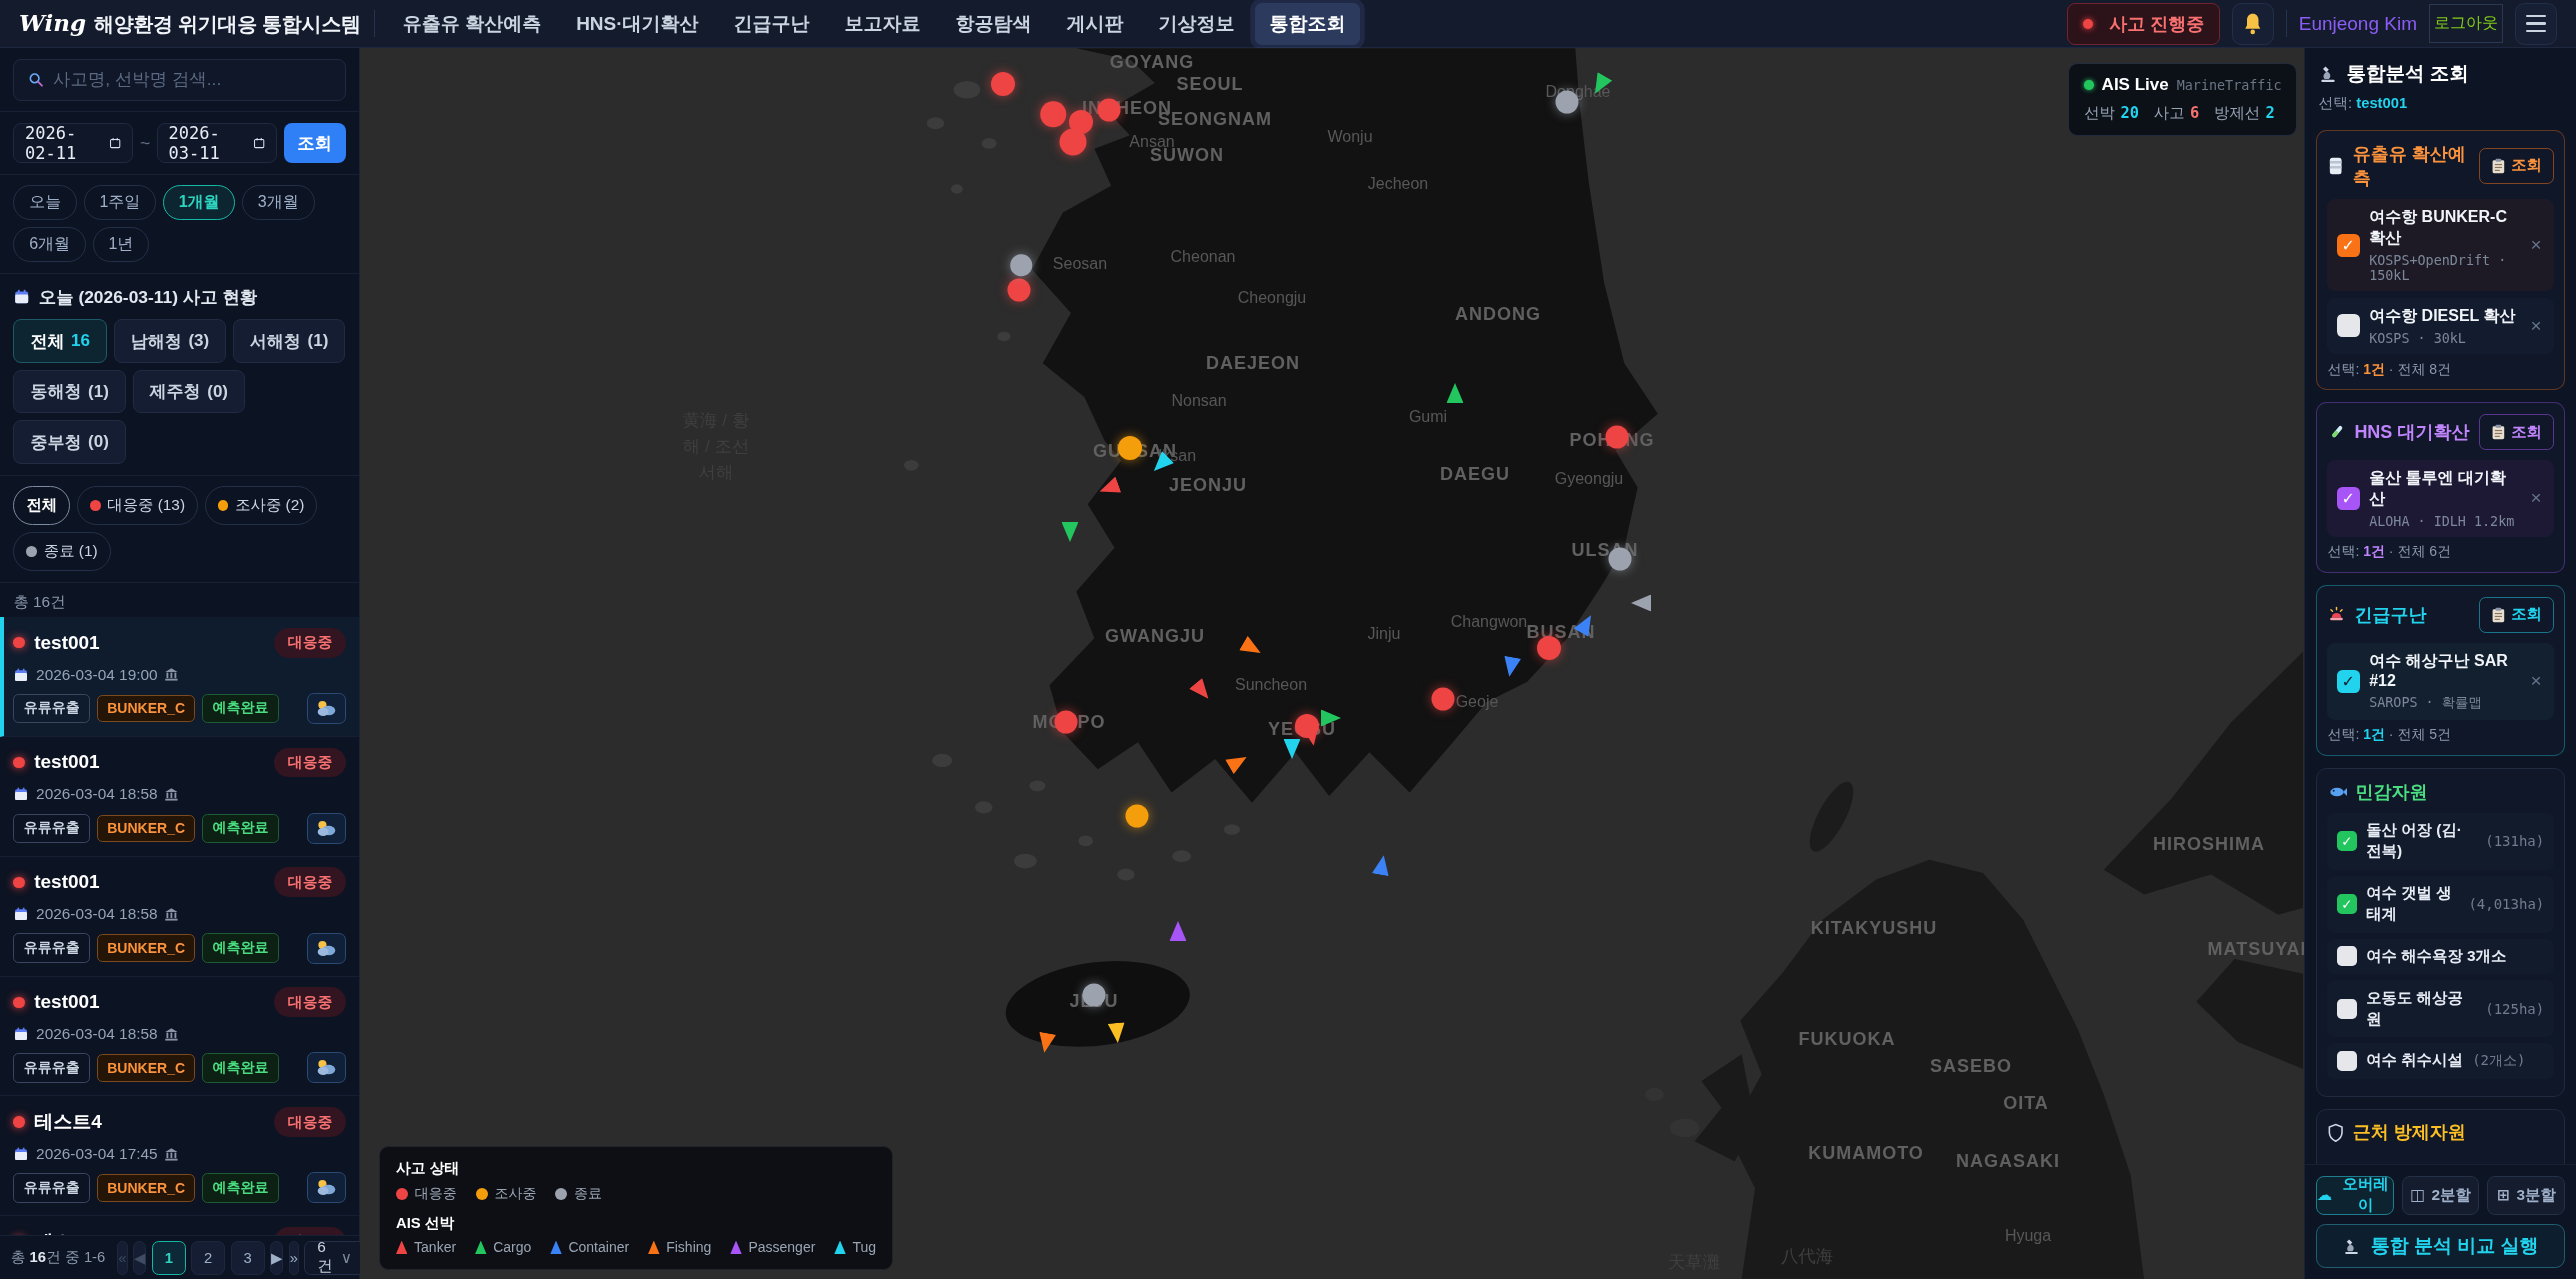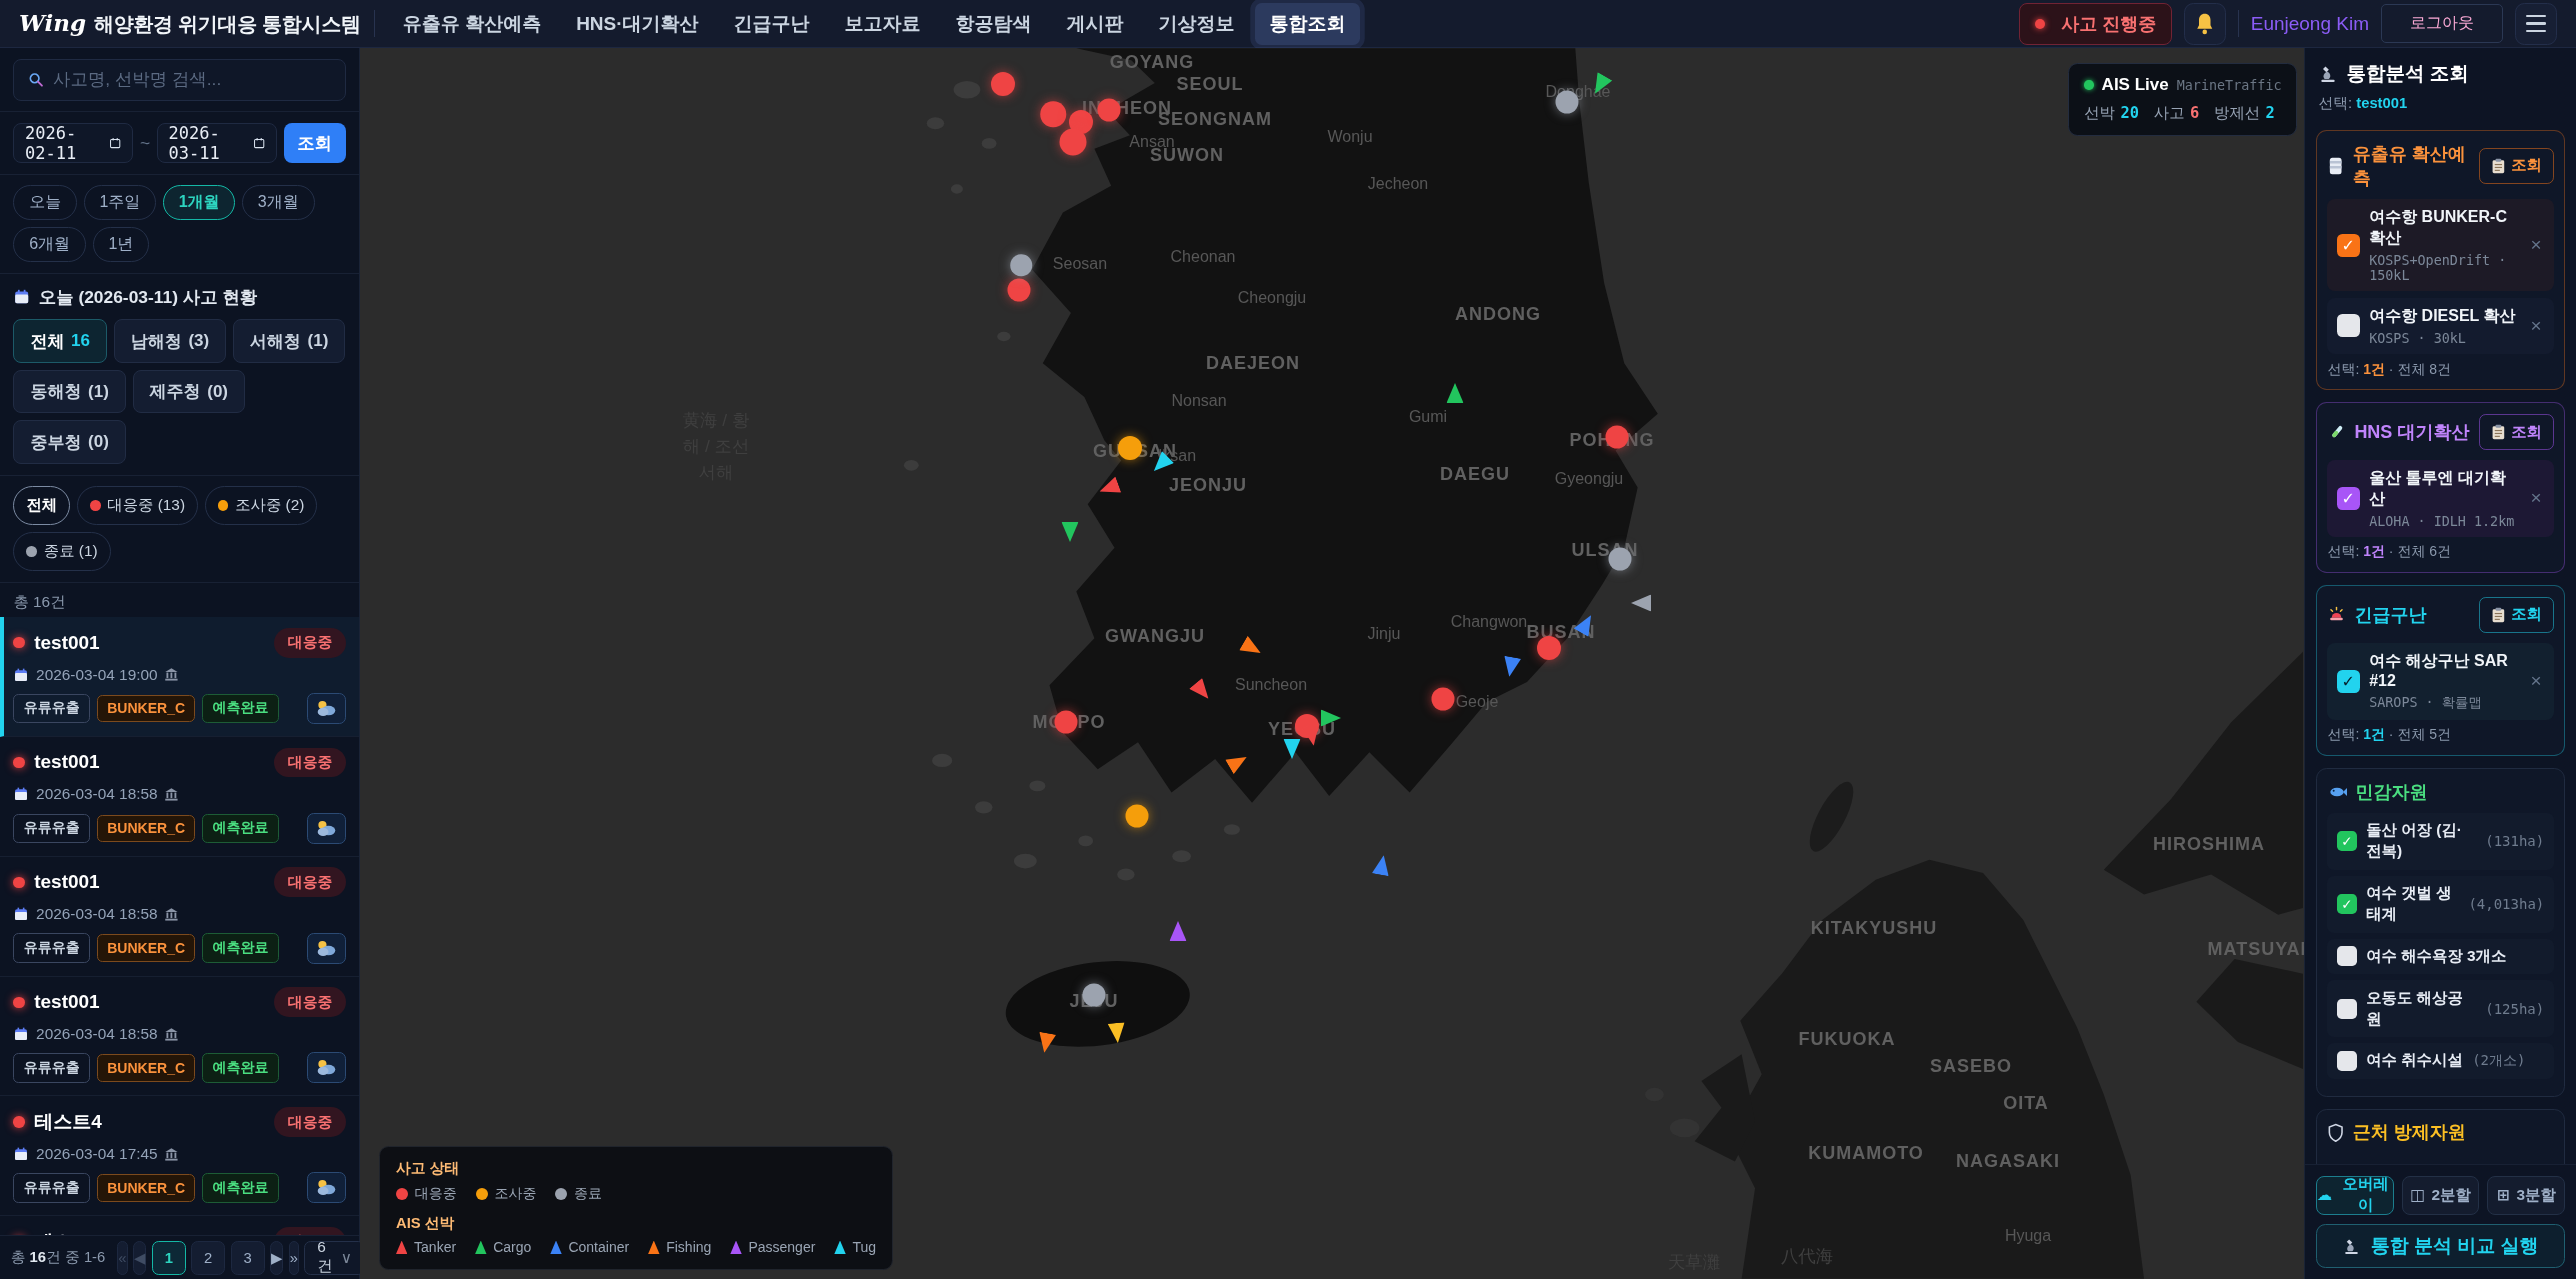--- a/index.html
+++ b/index.html
@@ -19,21 +19,21 @@
   .nav-item { font-size:19px; font-weight:bold; color:#cbd5e1; padding:8px 14.8px; border-radius:6.7px; cursor:pointer; white-space:nowrap; }
   .nav-item.active { color:#ffffff; background:#2c3a5e; box-shadow:0 0 0 4.7px rgba(93,118,199,0.16); }
   .hdr-right { margin-left:auto; display:flex; align-items:center; gap:12px; }
   .alert-badge { display:flex; align-items:center; gap:16px; background:#2c1219; border:0.7px solid #712334;
     border-radius:8px; padding:8px 14.8px; font-size:18px; font-weight:bold; color:#f87171; }
   .dot { display:inline-block; border-radius:50%; }
   .alert-dot { width:10px; height:10px; background:#ef4444; box-shadow:0 0 6.7px #ef4444; }
   .icon-btn { width:42px; height:42px; border-radius:9.4px; background:#171f34; border:0.7px solid #232e4a;
     display:flex; align-items:center; justify-content:center; cursor:pointer; }
   .user-name { font-size:19px; color:#8b5cf6; }
-  .logout-btn { font-size:16px; color:#f9a8d4; border:0.7px solid #2b3854; border-radius:5px; padding:8px 28px; background:transparent; cursor:pointer; }
+  .logout-btn { font-size:16px; color:#84cc16; border:0.7px solid #2b3854; border-radius:0; padding:8px 4px; background:transparent; cursor:pointer; }
   .burger { display:flex; flex-direction:column; gap:4.7px; }
   .burger span { width:20px; height:2.7px; border-radius:1.3px; background:#cbd5e1; }
 
   
   #main { flex:1; display:flex; min-height:0; }
 
   
   #sidebar { width:360px; flex:0 0 360px; background:#0c1322; border-right:0.7px solid #1a2336; display:flex; flex-direction:column; }
   .sb-block { padding:10.7px 13.4px; }
   .sb-sep { border-bottom:0.7px solid #182134; }
@@ -104,21 +104,21 @@
   .ais-box { position:absolute; top:15.4px; right:6.7px; background:rgba(10,14,22,0.92); border:0.7px solid #232c3f;
     border-radius:9.4px; padding:10.7px 14.8px; }
   .ais-r1 { display:flex; align-items:center; gap:8px; }
   .ais-live { font-size:17px; font-weight:bold; color:#fff; }
   .ais-src { font-size:13.4px; color:#6b7684; }
   .ais-r2 { display:flex; gap:14.8px; margin-top:8px; font-size:15.4px; color:#97a3b4; }
   .ais-r2 b { margin-left:5.4px; }
 
   .legend { position:absolute; left:19px; bottom:9.4px; background:rgba(11,13,18,0.92); border:0.7px solid #20242c;
     border-radius:9.4px; padding:12px 16px; }
-  .lg-title { font-size:14.8px; font-weight:bold; color:#fdba74; margin-bottom:6.7px; }
+  .lg-title { font-size:14.8px; font-weight:bold; color:#ffffff; margin-bottom:6.7px; }
   .lg-row { display:flex; gap:19px; margin-bottom:10.7px; }
   .lg-item { display:flex; align-items:center; gap:6.7px; font-size:14px; color:#9aa5b4; }
   .lg-dot { width:12px; height:12px; }
   .lg-tri { width:11.4px; height:13.4px; clip-path:polygon(50% 0,100% 100%,0 100%); }
 
   
   #panel { width:272px; flex:0 0 272px; background:#0d1424; border-left:0.7px solid #1a2336; display:flex; flex-direction:column; }
   .pn-head { padding:12px 13.4px 8px; }
   .pn-title { display:flex; align-items:center; gap:8px; font-size:19.5px; font-weight:bold; color:#fff; }
   .pn-sel { font-size:14.8px; color:#8b99ad; margin-top:6.7px; }

